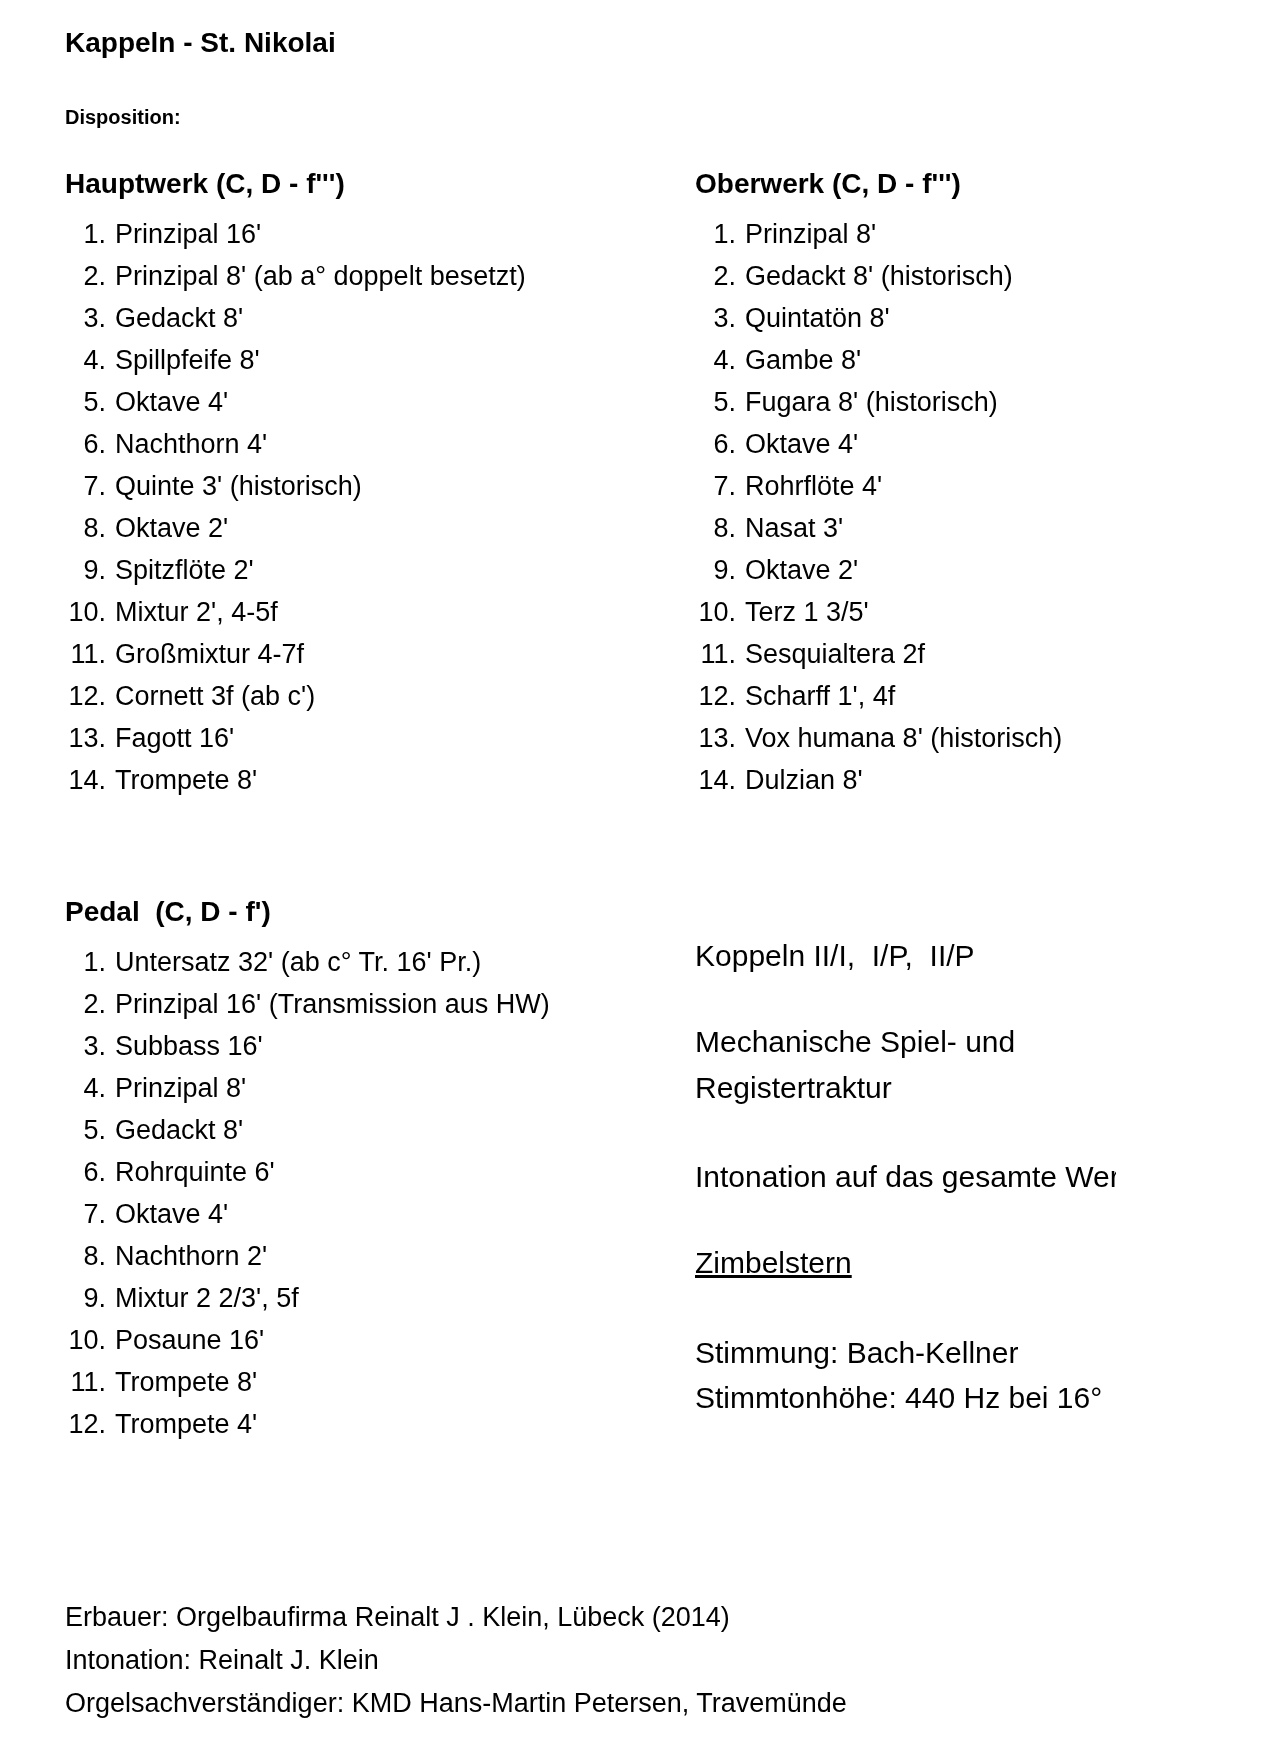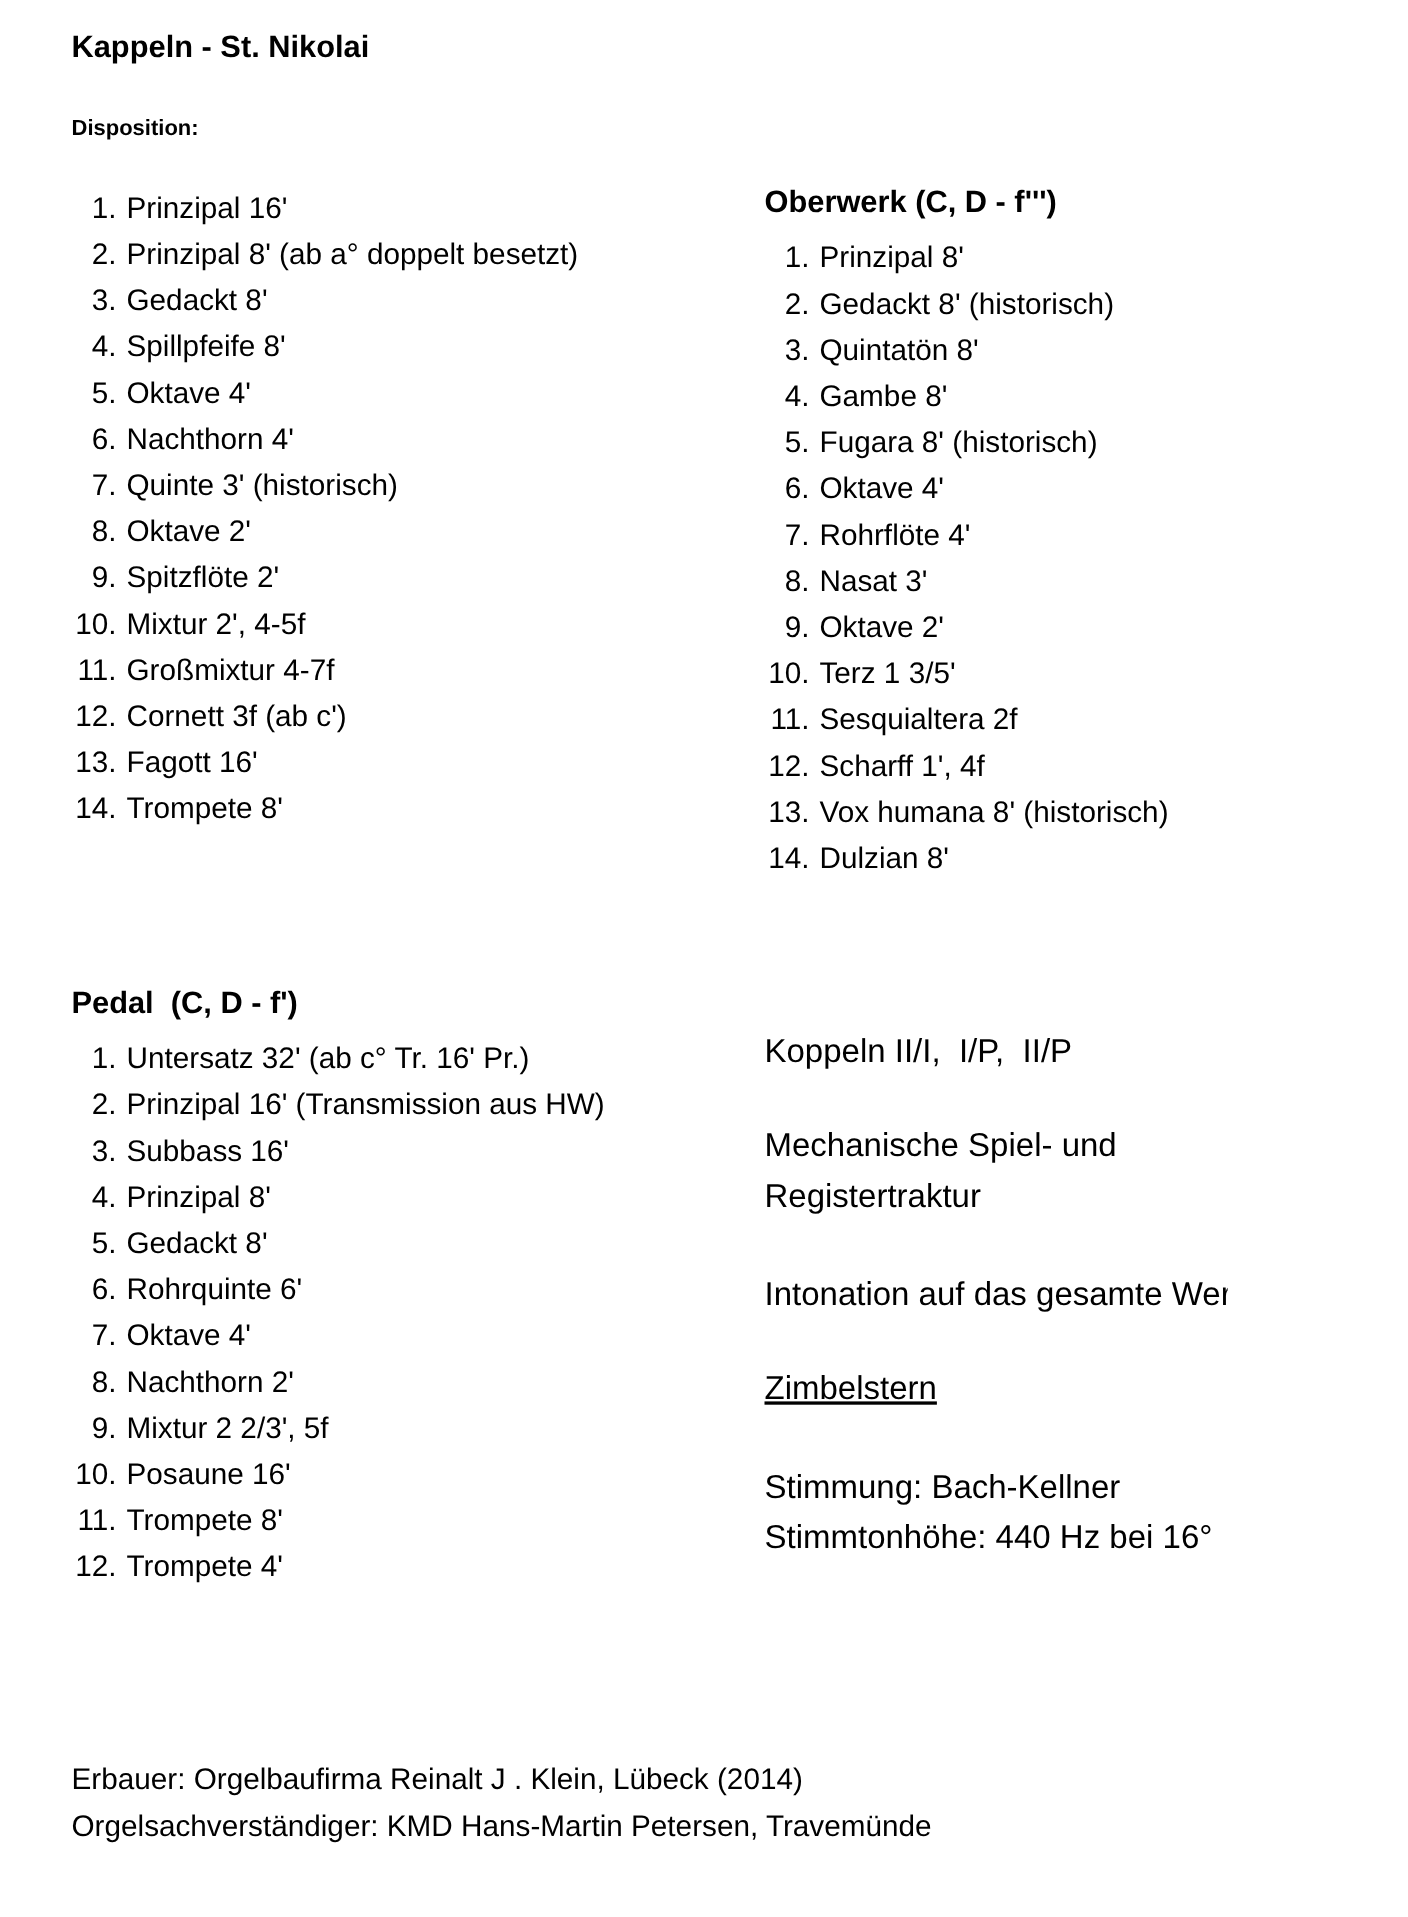--- a/index.html
+++ b/index.html
@@ -77,20 +77,21 @@
 </style>
 </head>
 <body>
 
 <div class="page">
 
   <h1 class="doc-title">Kappeln - St. Nikolai</h1>
   <h2 class="doc-subtitle">Disposition:</h2>
 
   <section class="werk werk-hauptwerk">
+    <h2>Hauptwerk (C, D - f''')</h2>
     <div class="stop-list">
         <div class="stop-row">
           <span class="stop-num">1.</span>
           <span class="stop-label">Prinzipal 16'</span>
         </div>
         <div class="stop-row">
           <span class="stop-num">2.</span>
           <span class="stop-label">Prinzipal 8' (ab a° doppelt besetzt)</span>
         </div>
         <div class="stop-row">
@@ -264,16 +265,17 @@
   <div class="spec spec-traktur">Mechanische Spiel- und Registertraktur</div>
   <div class="spec spec-tremulant">Intonation auf das gesamte Werk</div>
   <div class="spec spec-zimbelstern">Zimbelstern</div>
   <div class="spec spec-stimmung">
     <div>Stimmung: Bach-Kellner</div>
     <div>Stimmtonhöhe: 440 Hz bei 16°</div>
   </div>
 
   <div class="footer">
     <div>Erbauer: Orgelbaufirma Reinalt J . Klein, Lübeck (2014)</div>
+    <div>Intonation: Reinalt J. Klein</div>
     <div>Orgelsachverständiger: KMD Hans-Martin Petersen, Travemünde</div>
   </div>
 
 </div>
 
 </body></html>

